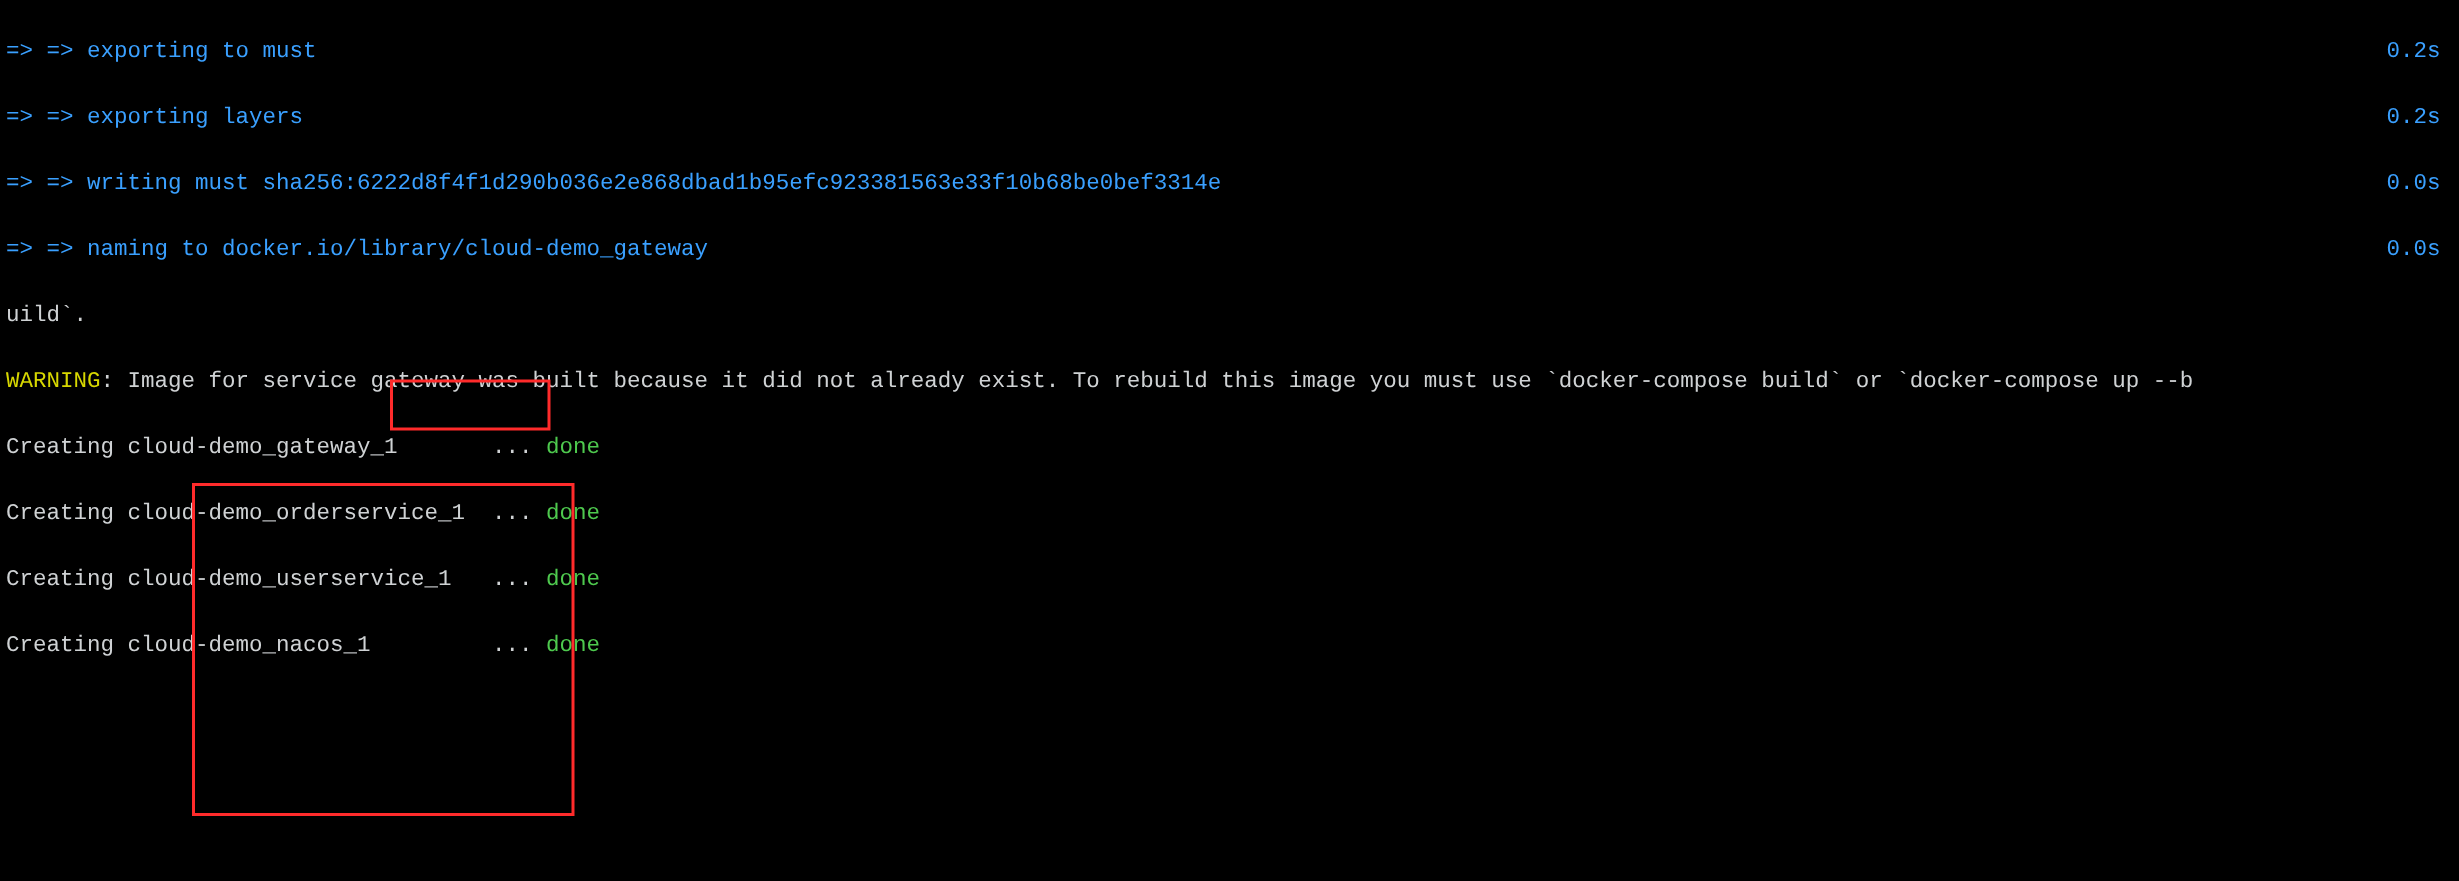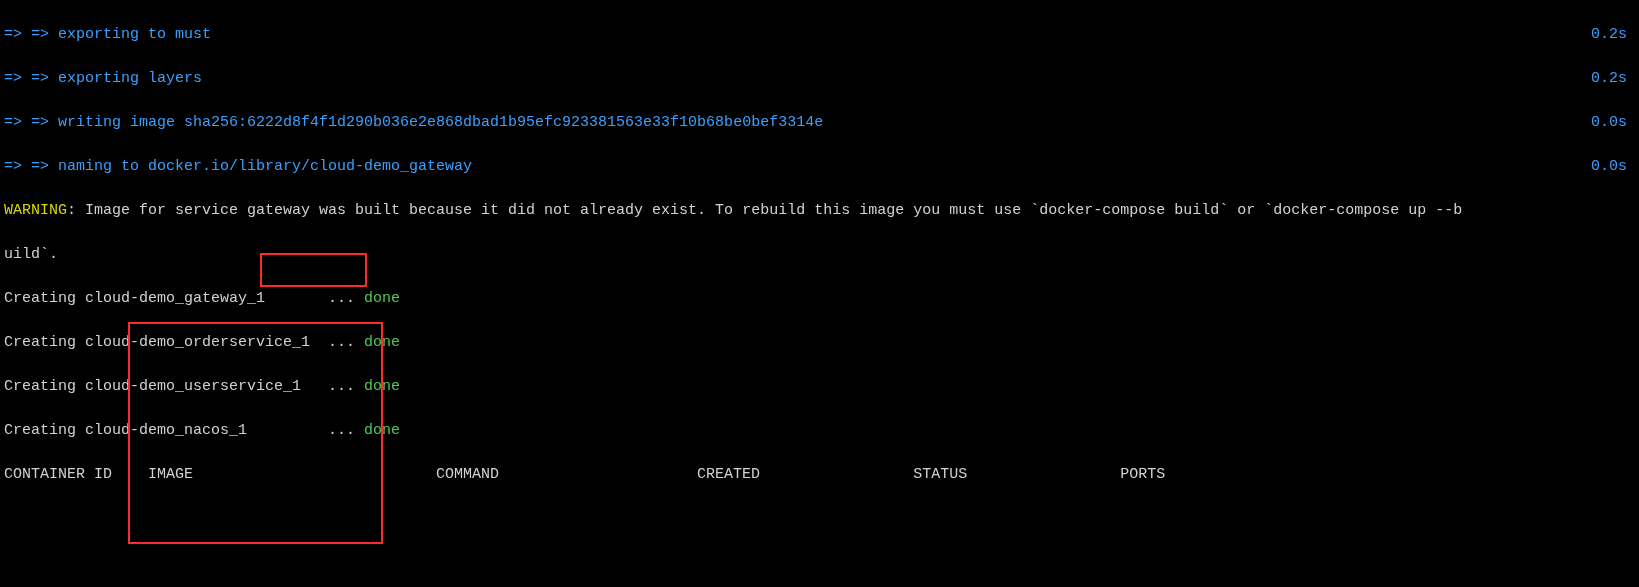--- a/index.html
+++ b/index.html
@@ -13,27 +13,26 @@
   #box1{left:260px;top:253px;width:103px;height:30px}
   #box2{left:128px;top:322px;width:251px;height:218px}
   .rt{position:absolute;right:12px}
 </style>
 </head>
 <body>
 
 <div class="term">
 <span class="row"><span class="cyan">=&gt; =&gt; </span><span class="cyan">exporting to must</span><span class="rt cyan">0.2s</span></span>
 <span class="row"><span class="cyan">=&gt; =&gt; </span><span class="cyan">exporting layers</span><span class="rt cyan">0.2s</span></span>
-<span class="row"><span class="cyan">=&gt; =&gt; </span><span class="cyan">writing image sha256:6222d8f4f1d290b036e2e868dbad1b95efc923381563e33f10b68be0bef3314e</span><span class="rt cyan">0.0s</span></span>
+<span class="row"><span class="cyan">=&gt; =&gt; </span><span class="cyan">writing must sha256:6222d8f4f1d290b036e2e868dbad1b95efc923381563e33f10b68be0bef3314e</span><span class="rt cyan">0.0s</span></span>
 <span class="row"><span class="cyan">=&gt; =&gt; </span><span class="cyan">naming to docker.io/library/cloud-demo_gateway</span><span class="rt cyan">0.0s</span></span>
+<span class="row white">uild`.</span>
 <span class="row"><span class="yellow">WARNING</span><span class="white">: Image for service gateway was built because it did not already exist. To rebuild this image you must use `docker-compose build` or `docker-compose up --b</span></span>
-<span class="row white">uild`.</span>
 <span class="row"><span class="white">Creating cloud-demo_gateway_1       ... </span><span class="green">done</span></span>
 <span class="row"><span class="white">Creating cloud-demo_orderservice_1  ... </span><span class="green">done</span></span>
 <span class="row"><span class="white">Creating cloud-demo_userservice_1   ... </span><span class="green">done</span></span>
 <span class="row"><span class="white">Creating cloud-demo_nacos_1         ... </span><span class="green">done</span></span>
-<span class="row white" id="hdr">CONTAINER ID    IMAGE                           COMMAND                      CREATED                 STATUS                 PORTS</span>
 
 
 <div id="box1" class="box"></div>
 <div id="box2" class="box"></div>
 
 </div>
 
 </body></html>

